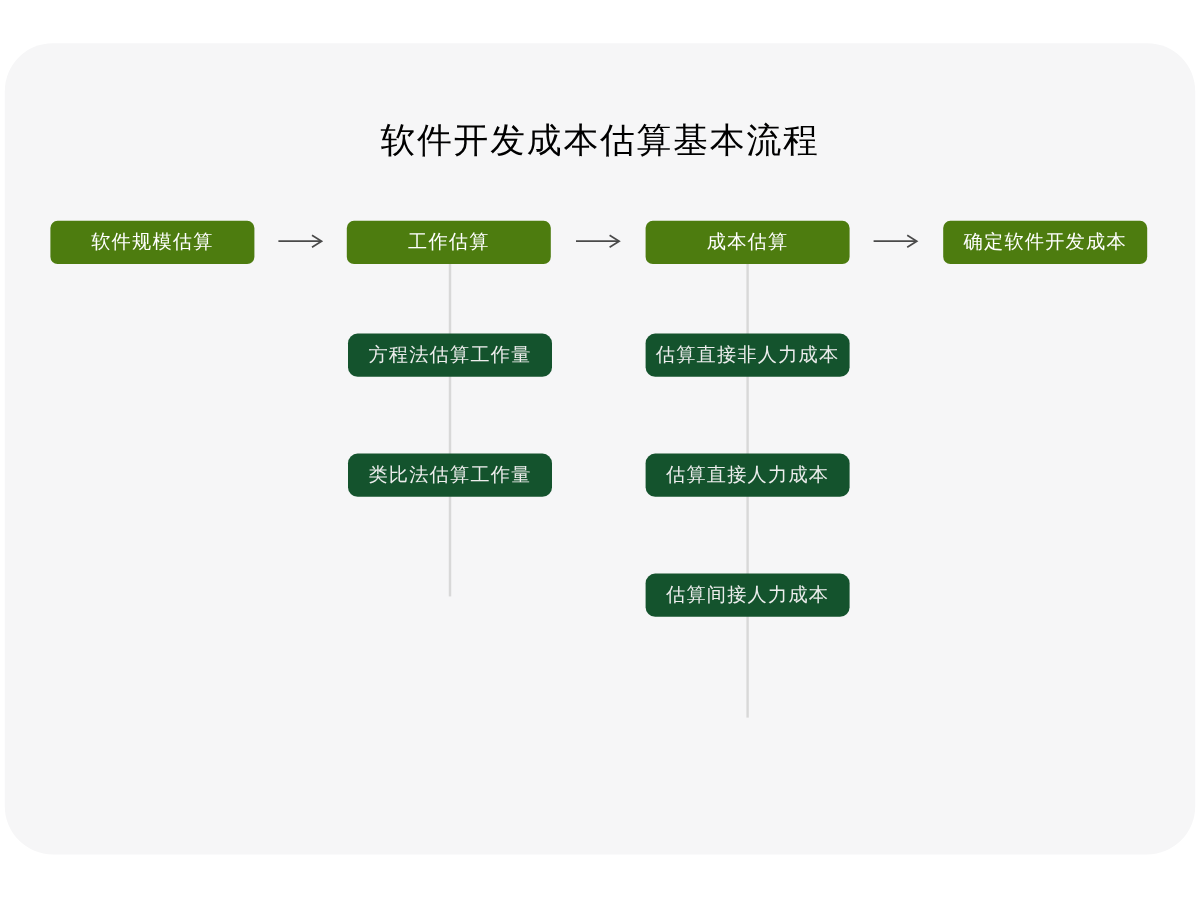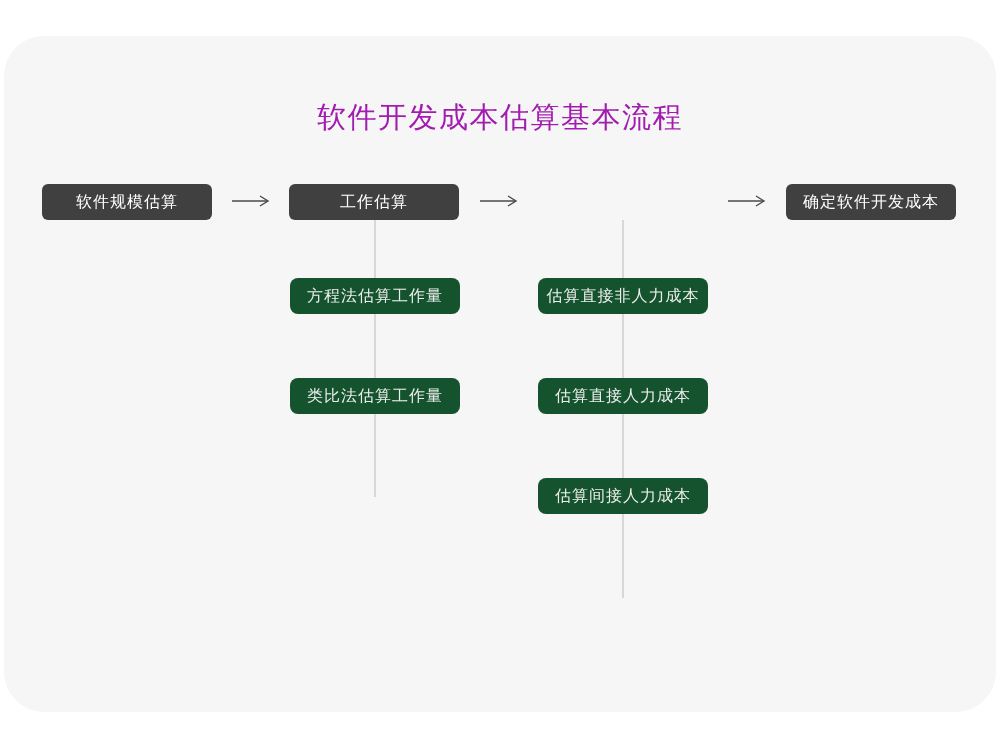--- a/index.html
+++ b/index.html
@@ -26,37 +26,37 @@
   }
   .title {
     position: absolute;
     left: 0;
     top: 98px;
     width: 1000px;
     text-align: center;
     font-size: 29px;
     font-weight: 400;
     letter-spacing: 1.5px;
-    color: #a21caf;
+    color: #000000;
     margin: 0;
   }
   .node {
     position: absolute;
     width: 170px;
     height: 36px;
     border-radius: 6px;
     display: flex;
     align-items: center;
     justify-content: center;
     font-size: 16px;
     letter-spacing: 1px;
     box-sizing: border-box;
   }
   .node.main {
-    background: #404040;
+    background: #4d7c0f;
     color: #ffffff;
   }
   .node.sub {
     background: #14532d;
     color: #ededed;
     border-radius: 8px;
   }
   .connector {
     position: absolute;
     width: 2px;
@@ -75,20 +75,21 @@
 <div class="viewport">
   <div class="card"></div>
 
   <h1 class="title">软件开发成本估算基本流程</h1>
 
   <div class="connector" style="left:374px; top:220px; height:277px;"></div>
   <div class="connector" style="left:622px; top:220px; height:378px;"></div>
 
   <div class="node main" style="left:42px; top:184px;">软件规模估算</div>
   <div class="node main" style="left:289px; top:184px;">工作估算</div>
+  <div class="node main" style="left:538px; top:184px;">成本估算</div>
   <div class="node main" style="left:786px; top:184px;">确定软件开发成本</div>
 
   <div class="arrow" style="left:231px; top:194px;">
     <svg width="40" height="14" viewBox="0 0 40 14">
       <line x1="1" y1="7" x2="36" y2="7" stroke="#4a4a4a" stroke-width="1.4"></line>
       <polyline points="29,2 37,7 29,12" fill="none" stroke="#4a4a4a" stroke-width="1.4"></polyline>
     </svg>
   </div>
   <div class="arrow" style="left:479px; top:194px;">
     <svg width="40" height="14" viewBox="0 0 40 14">

